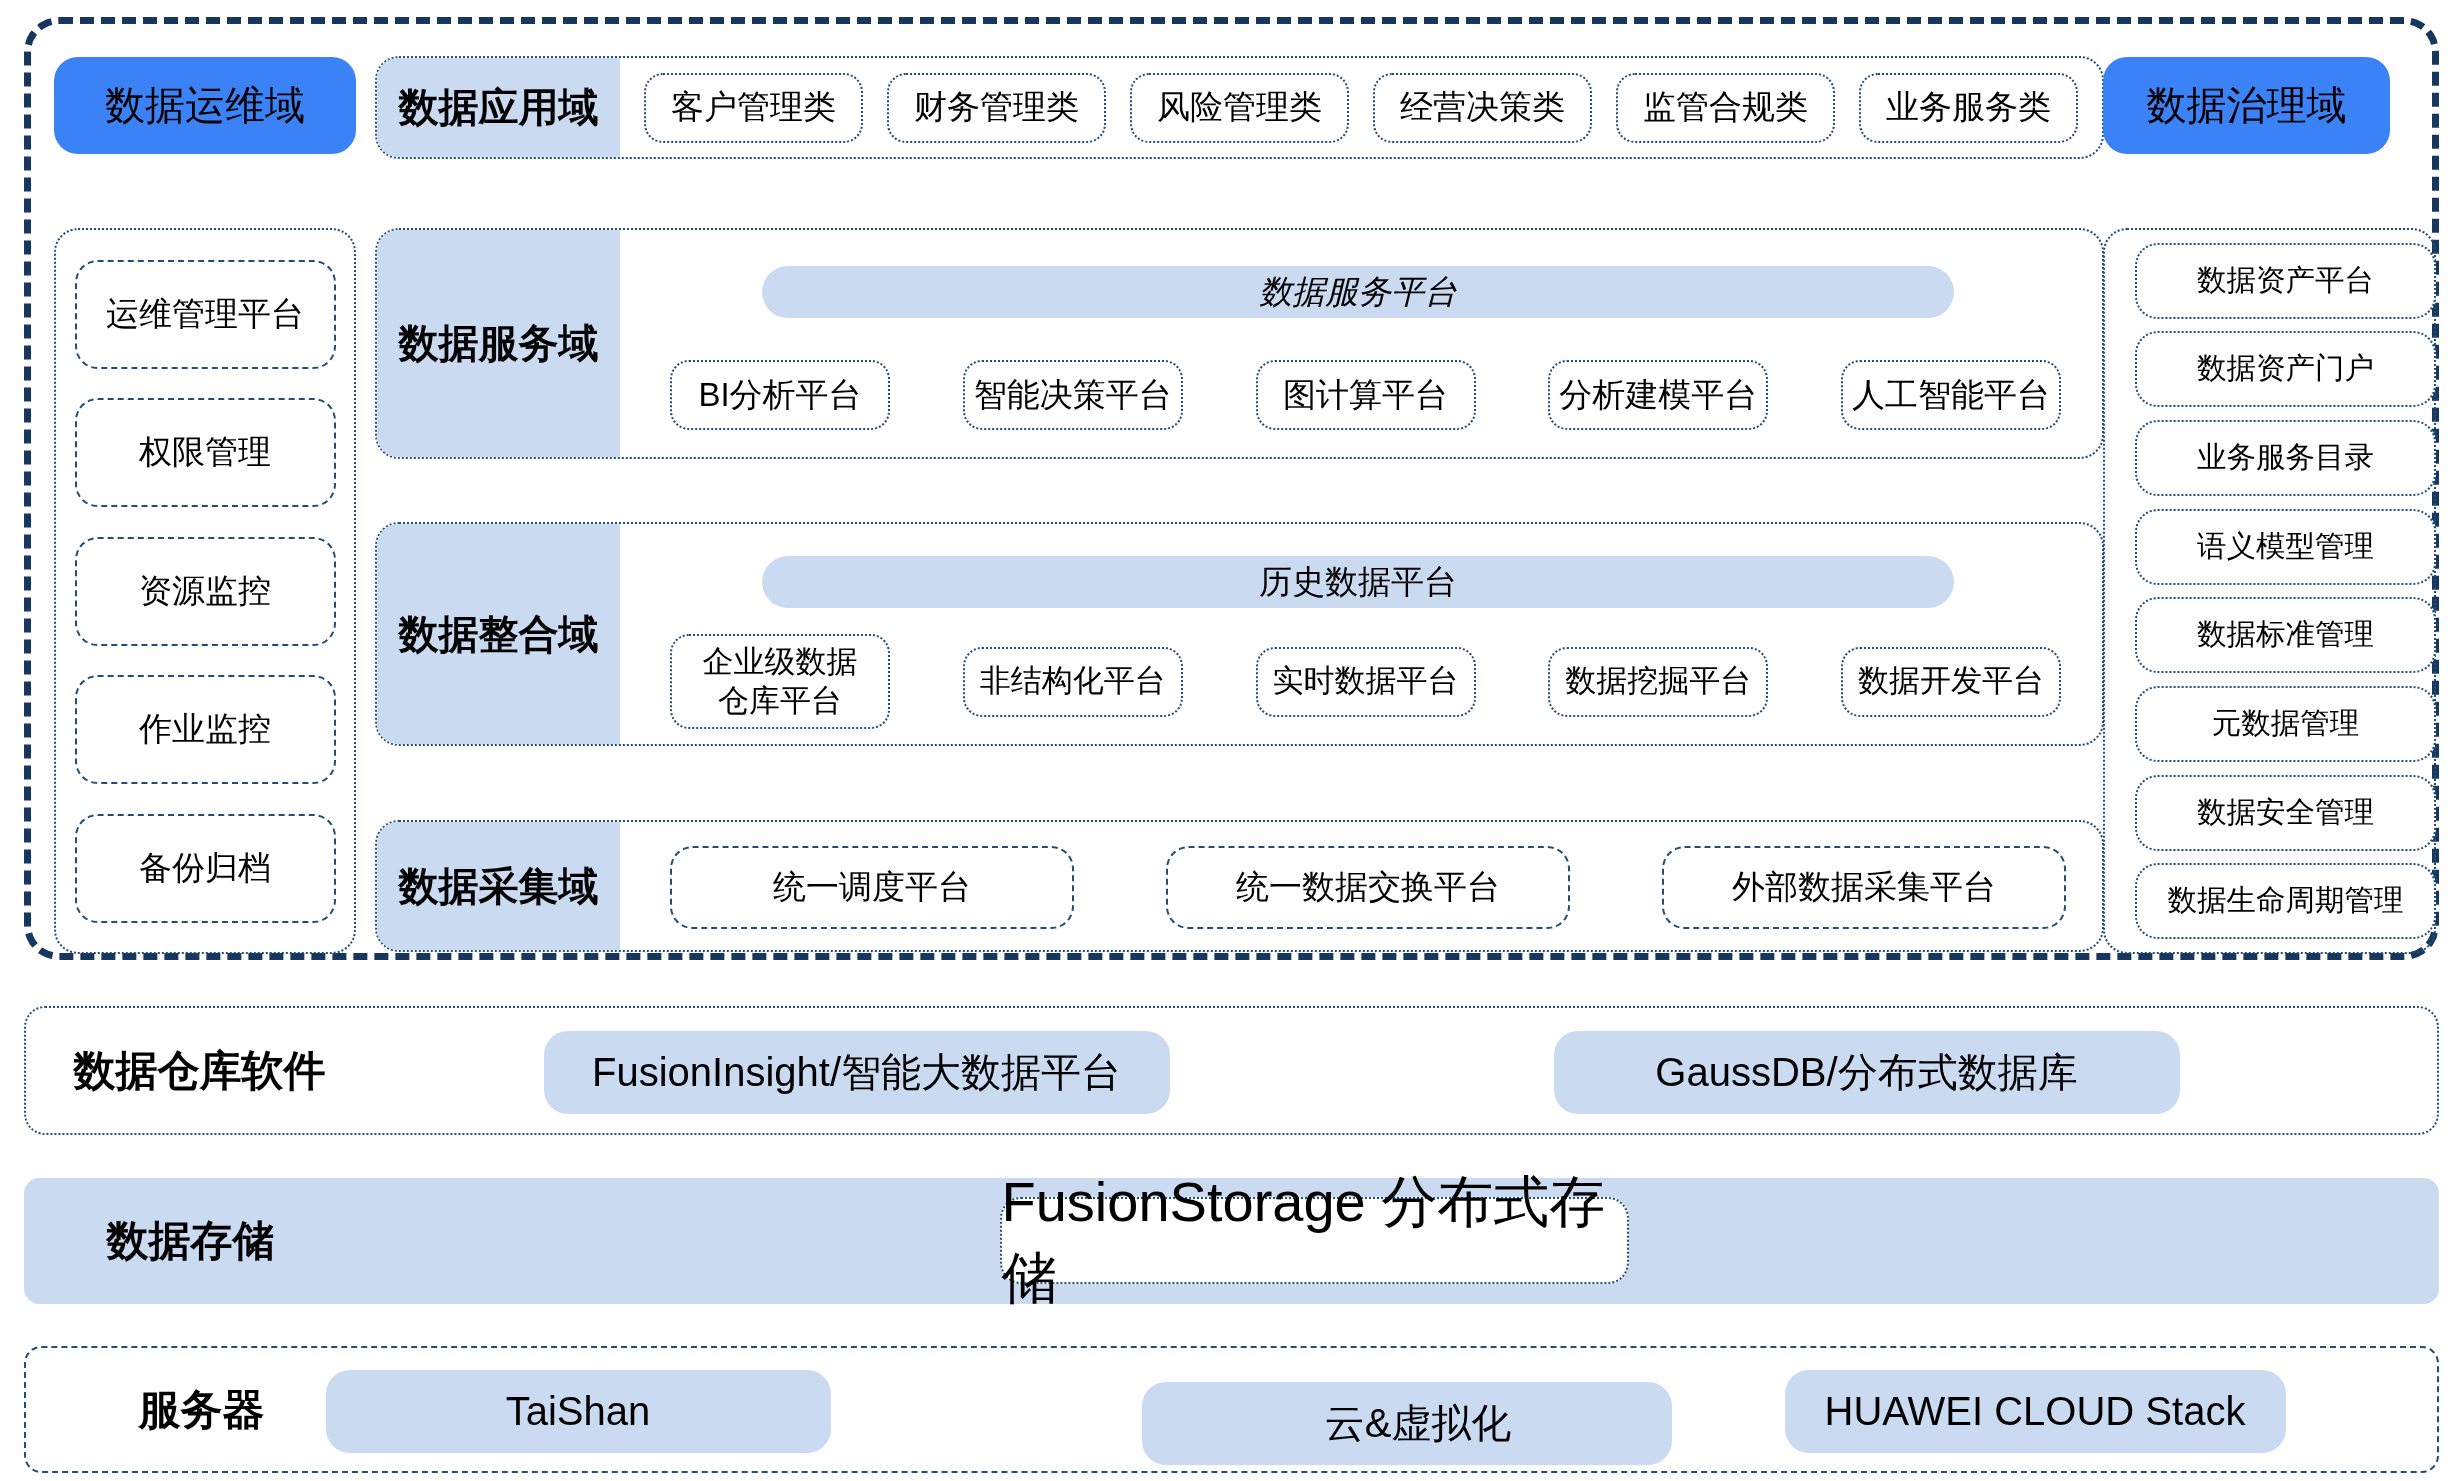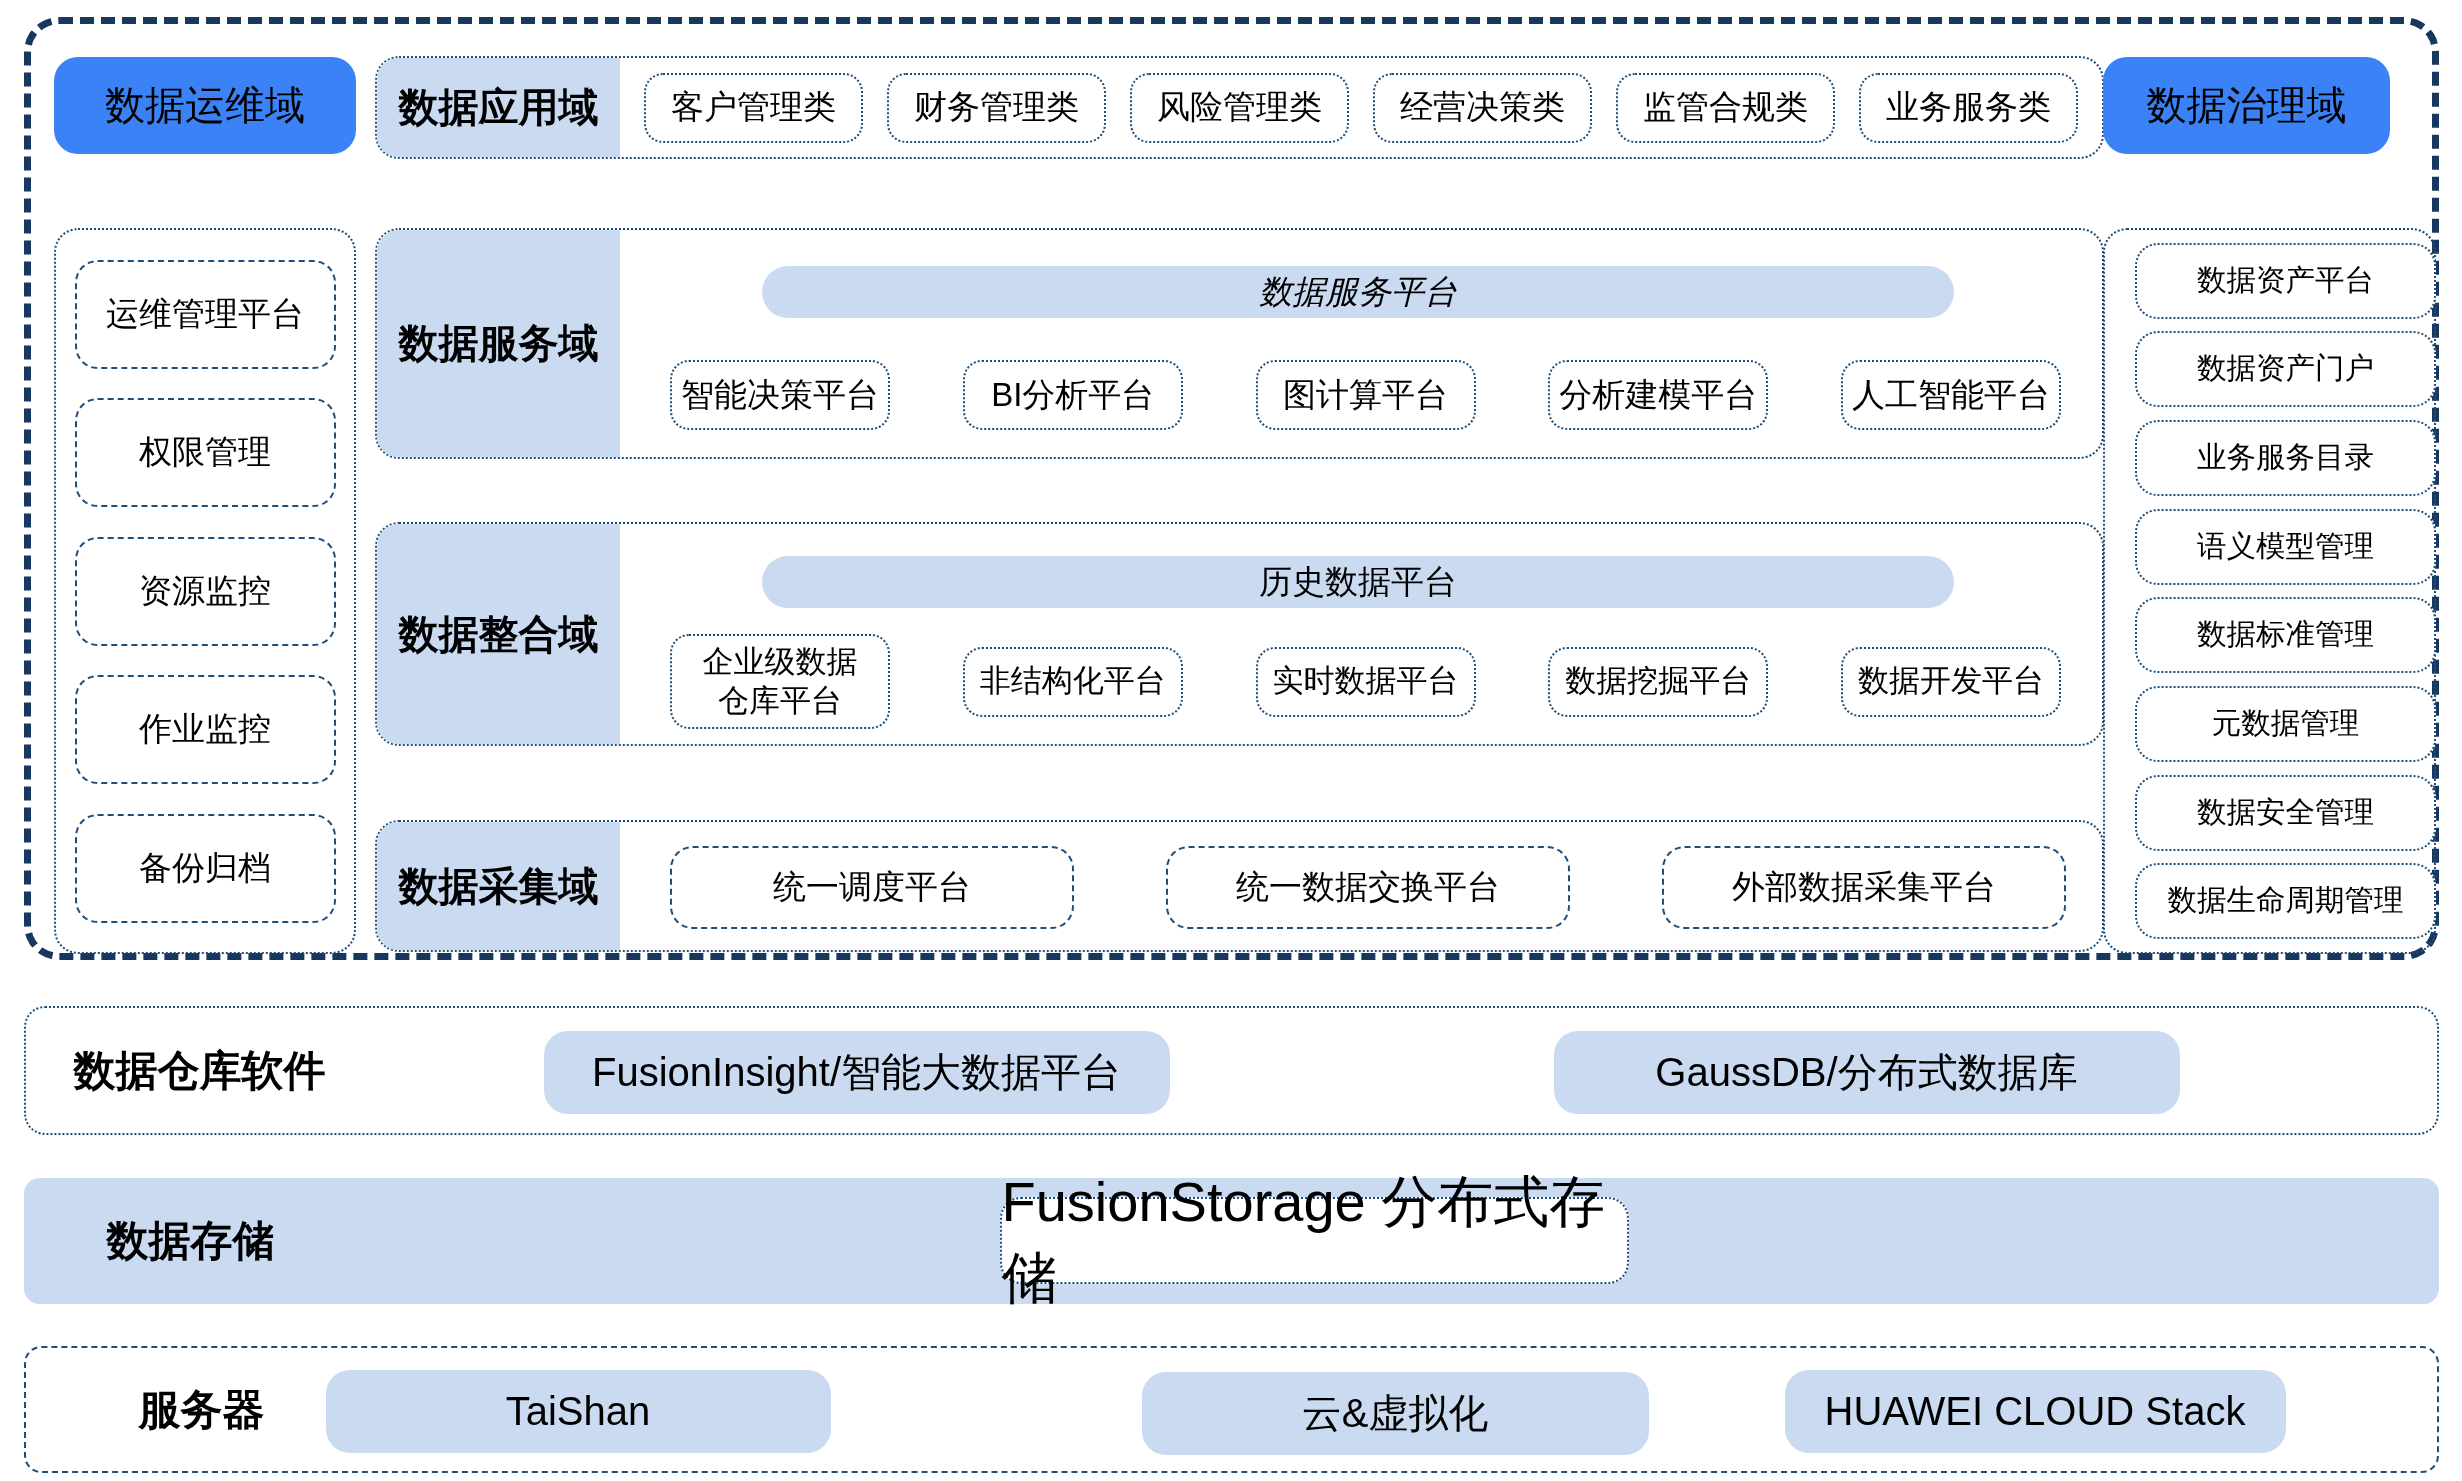--- a/index.html
+++ b/index.html
@@ -95,21 +95,21 @@
   .storage-row{top:1178px;height:126px;background:#c9daf1;border-radius:15.6px;}
   .storage-label{left:83px;}
   .storage-pill{
     position:absolute;left:976px;top:19px;width:629px;height:87px;
     background:#fff;border:2.6px dotted #1f4e79;border-radius:21px;box-sizing:border-box;
     display:flex;align-items:center;justify-content:center;font-size:56px;
   }
   .server-row{top:1346px;height:127px;border:2.6px dashed #1f4e79;border-radius:17.4px;}
   .server-label{left:113px;}
   .server-item-1{left:300px;top:22px;width:505px;height:83px;}
-  .server-item-2{left:1116px;top:24px;width:507px;height:83px;}
+  .server-item-2{left:1116px;top:34px;width:507px;height:83px;padding-left:23px;}
   .server-item-3{left:1759px;top:22px;width:501px;height:83px;}
 </style>
 </head>
 <body>
 
 <div class="outer-frame"></div>
 
 <div class="blue-block ops-domain-block">数据运维域</div>
 
 <div class="app-domain-container">
@@ -132,22 +132,22 @@
     <div class="pill ops-pill">资源监控</div>
     <div class="pill ops-pill">作业监控</div>
     <div class="pill ops-pill">备份归档</div>
   </div>
 
 <div class="dotted-container domain-section service-section">
   <div class="domain-label">数据服务域</div>
   <div class="content-area">
     <div class="bar service-bar">数据服务平台</div>
     <div class="svc-pills">
+        <div class="pill svc-pill">BI分析平台</div>
         <div class="pill svc-pill">智能决策平台</div>
-        <div class="pill svc-pill">BI分析平台</div>
         <div class="pill svc-pill">图计算平台</div>
         <div class="pill svc-pill">分析建模平台</div>
         <div class="pill svc-pill">人工智能平台</div>
       </div>
   </div>
 </div>
 
 <div class="dotted-container domain-section integration-section">
   <div class="domain-label">数据整合域</div>
   <div class="content-area">

